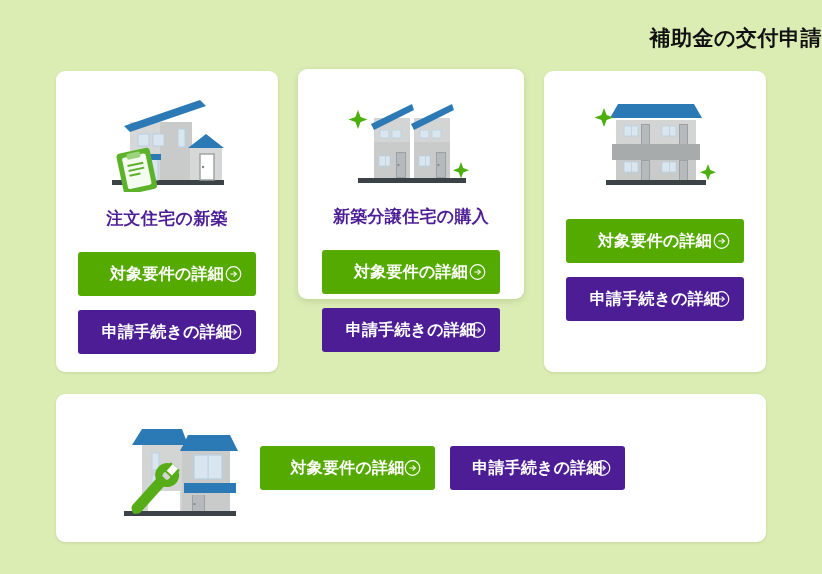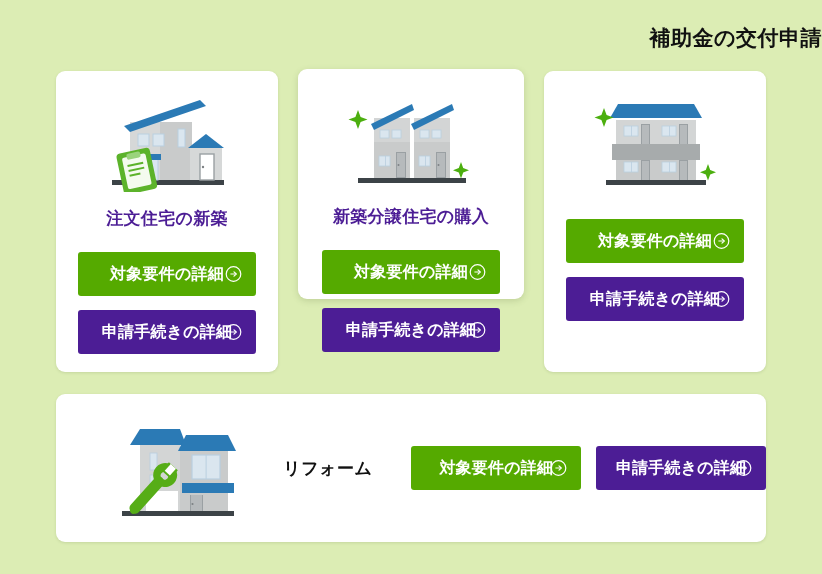--- a/index.html
+++ b/index.html
@@ -367,21 +367,20 @@
 
         <g transform="rotate(42 40 85)">
           <rect x="33" y="62" width="11" height="46" rx="5" fill="#56ad17"></rect>
           <path d="M38.5 46 a12 12 0 1 0 0.5 0 l0 9 a4 4 0 1 1 -0.5 0 Z" fill="#56ad17"></path>
           <rect x="33" y="46" width="12" height="11" fill="#56ad17"></rect>
           <rect x="35.5" y="46" width="7" height="9" fill="#ffffff"></rect>
           <circle cx="38.8" cy="106" r="3" fill="#56ad17"></circle>
         </g>
       </svg>
     </div>
-    <div class="wide-title">リフォーム</div>
     <button class="btn btn-green">
       <span class="btn-label">対象要件の詳細</span>
       <span class="arrow-circle">
         <svg width="17" height="17" viewBox="0 0 17 17" aria-hidden="true">
           <circle cx="8.5" cy="8.5" r="7.3" fill="none" stroke="#ffffff" stroke-width="1.2"></circle>
           <path d="M5.4 8.5 H11" stroke="#ffffff" stroke-width="1.2" fill="none"></path>
           <path d="M9 6.4 L11.3 8.5 L9 10.6" stroke="#ffffff" stroke-width="1.2" fill="none" stroke-linejoin="round" stroke-linecap="round"></path>
         </svg>
       </span>
     </button>

